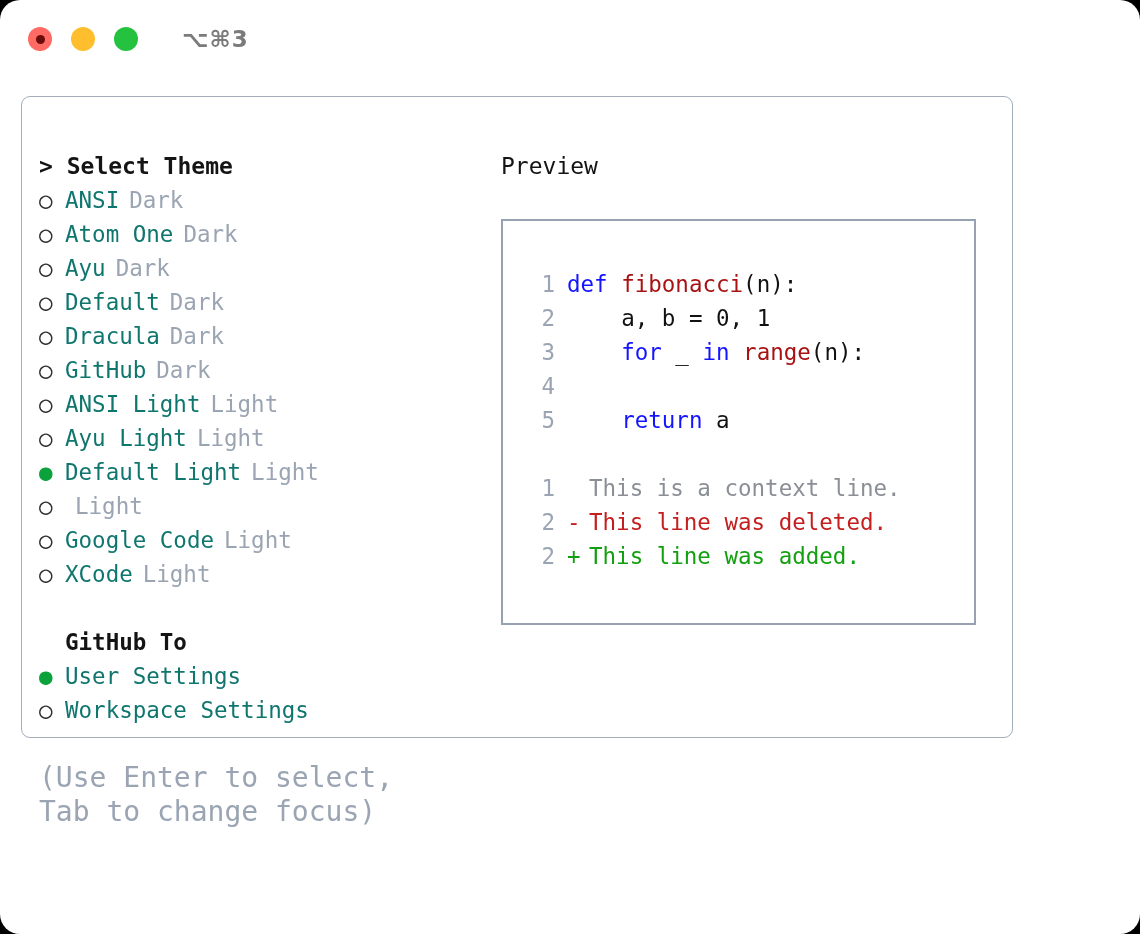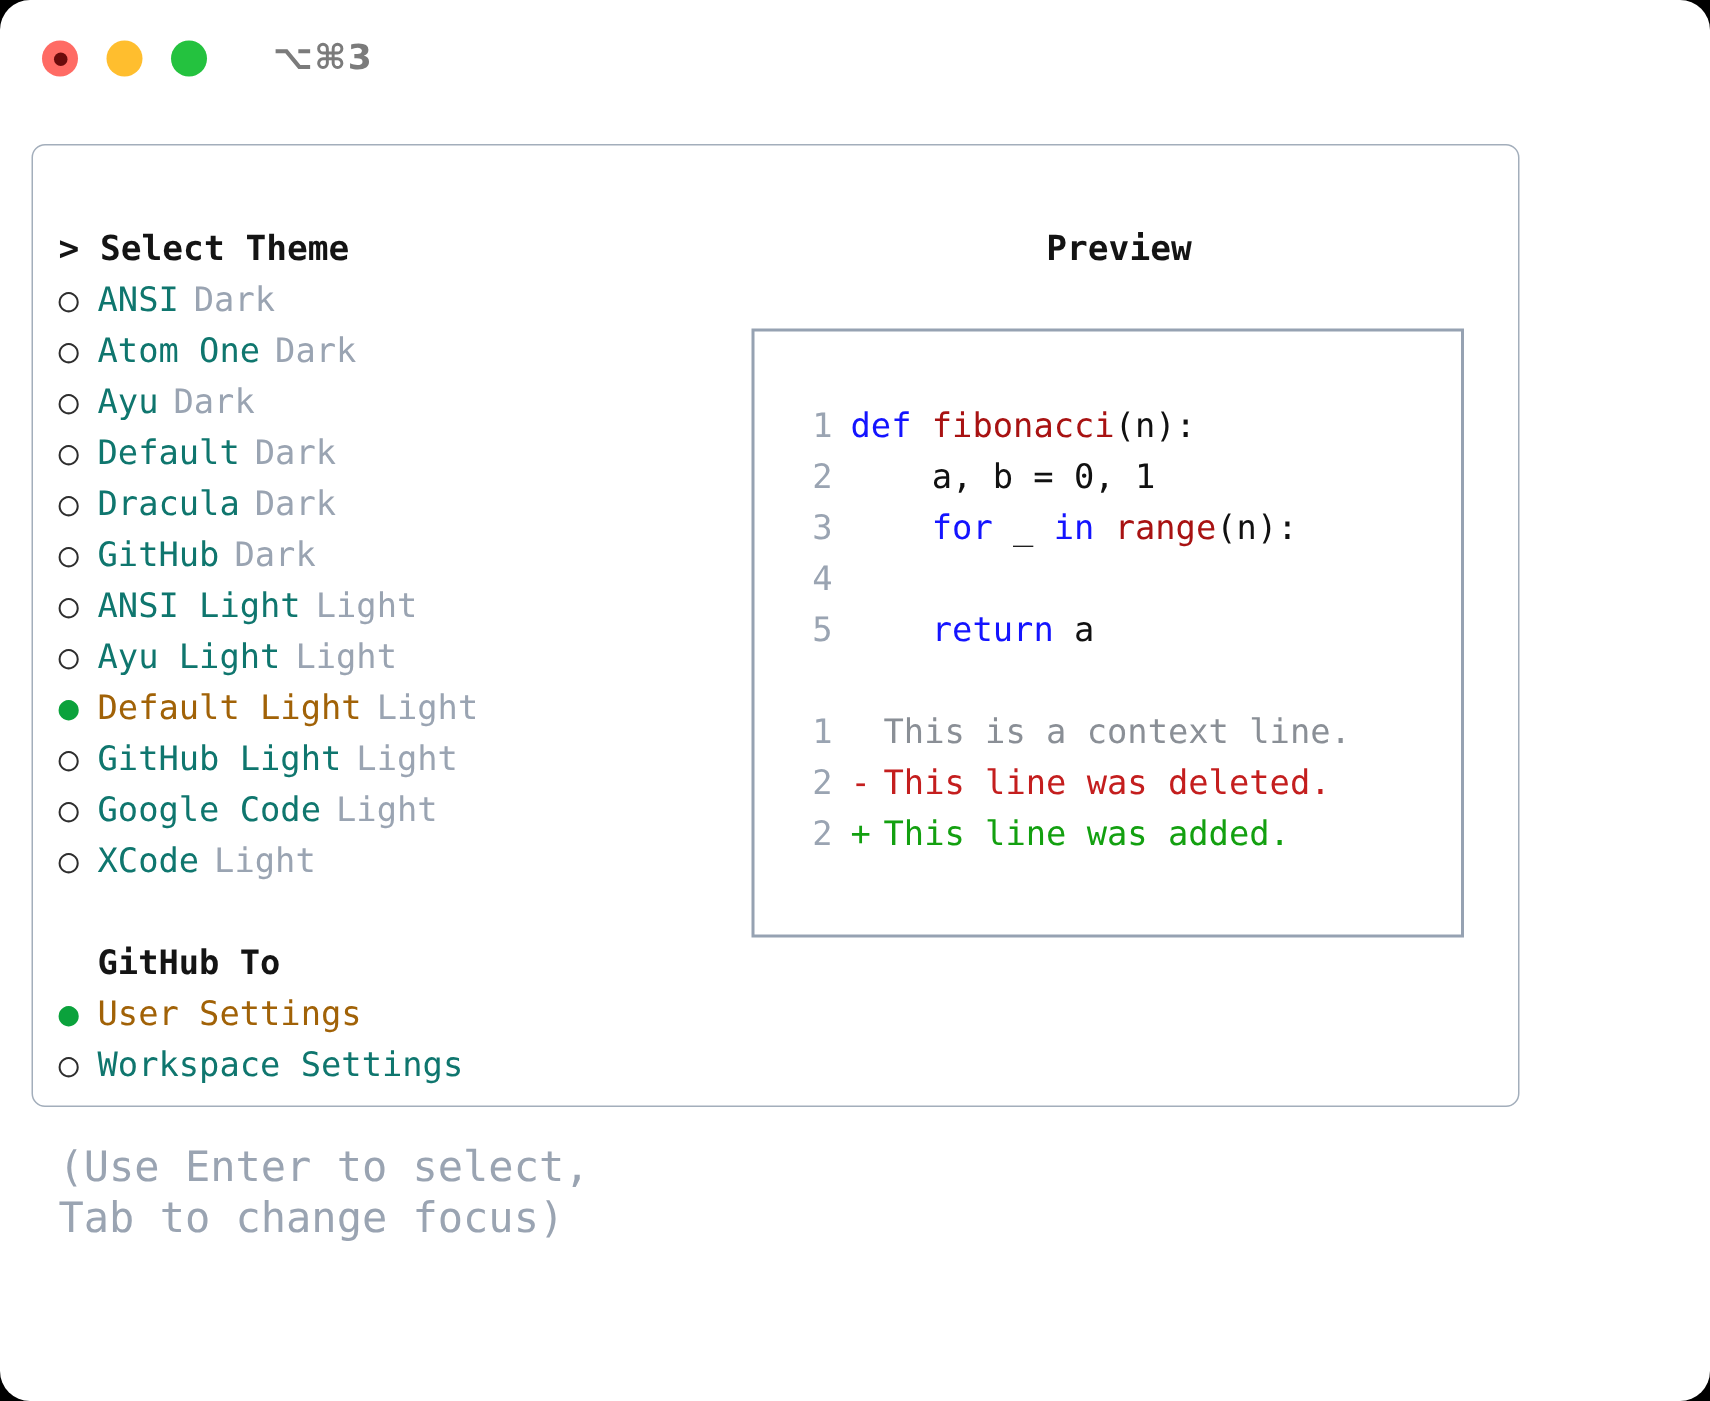--- a/index.html
+++ b/index.html
@@ -108,21 +108,21 @@
   .marker {
     display: inline-block;
     width: 26px;
     flex: 0 0 26px;
     color: #2d2d2d;
     font-size: 22.5px;
   }
   .marker.filled { color: #0ba23c; }
   .row-name  { color: #0f766e; }
   .row-badge { color: #9aa4b2; margin-left: 10px; }
-  .row.selected .row-name { color: #a16207; }
+  .row.selected .row-name { color: #0f766e; }
   .row.selected .row-badge { color: #9aa4b2; }
 
   .section-head {
     display: flex;
     line-height: 34px;
     font-size: 22.5px;
     white-space: pre;
     color: #141414;
     font-weight: bold;
     margin-top: 34px;
@@ -139,24 +139,23 @@
 
   
   .right-col {
     position: absolute;
     left: 479px;
     top: 52px;
     width: 490px;
   }
   .preview-title {
     font-size: 23px;
-    font-weight: bold;
+    font-weight: normal;
     color: #141414;
     line-height: 34px;
-    text-align: center;
   }
   .preview-box {
     margin-top: 36px;
     width: 475px;
     height: 406px;
     border: 2px solid #96a2b2;
     box-sizing: border-box;
     padding: 46px 0 0 0;
   }
   .code-line {
@@ -213,21 +212,21 @@
         <div id="theme-rows">
             <div class="row"><span class="marker">○</span><span class="row-name">ANSI</span><span class="row-badge">Dark</span></div>
             <div class="row"><span class="marker">○</span><span class="row-name">Atom One</span><span class="row-badge">Dark</span></div>
             <div class="row"><span class="marker">○</span><span class="row-name">Ayu</span><span class="row-badge">Dark</span></div>
             <div class="row"><span class="marker">○</span><span class="row-name">Default</span><span class="row-badge">Dark</span></div>
             <div class="row"><span class="marker">○</span><span class="row-name">Dracula</span><span class="row-badge">Dark</span></div>
             <div class="row"><span class="marker">○</span><span class="row-name">GitHub</span><span class="row-badge">Dark</span></div>
             <div class="row"><span class="marker">○</span><span class="row-name">ANSI Light</span><span class="row-badge">Light</span></div>
             <div class="row"><span class="marker">○</span><span class="row-name">Ayu Light</span><span class="row-badge">Light</span></div>
             <div class="row selected"><span class="marker filled">●</span><span class="row-name">Default Light</span><span class="row-badge">Light</span></div>
-            <div class="row"><span class="marker">○</span><span class="row-name">GitHub Light</span><span class="row-badge">Light</span></div>
+            <div class="row"><span class="marker">○</span><span class="row-badge">Light</span></div>
             <div class="row"><span class="marker">○</span><span class="row-name">Google Code</span><span class="row-badge">Light</span></div>
             <div class="row"><span class="marker">○</span><span class="row-name">XCode</span><span class="row-badge">Light</span></div>
           </div>
 
         <div class="section-head">
           <span class="marker">○</span>
           <span>GitHub To</span>
         </div>
 
         <div id="apply-rows">

